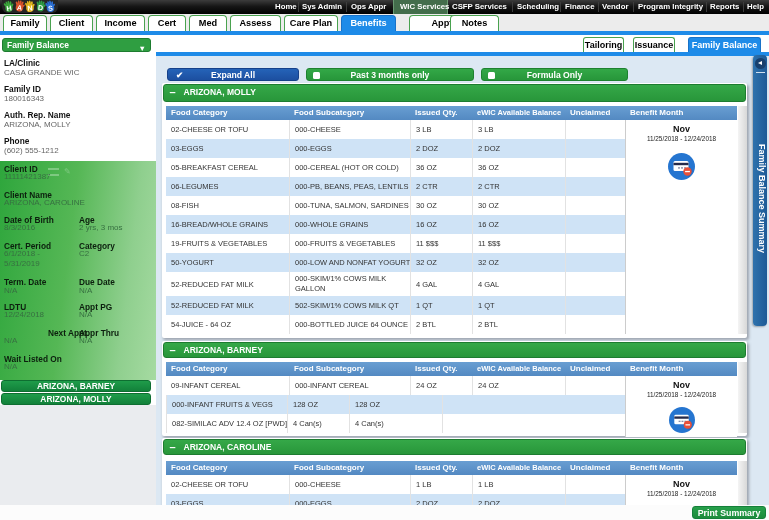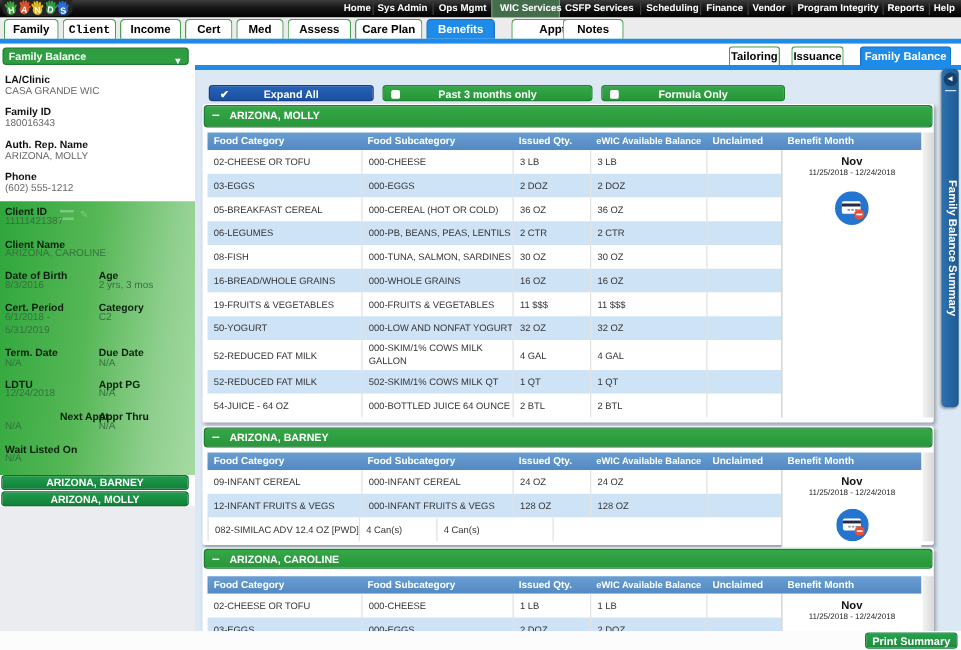--- a/index.html
+++ b/index.html
@@ -123,41 +123,41 @@
 <ellipse cx="2.2" cy="-4.1" rx="1" ry="2.4" fill="#2a6fd4" transform="rotate(14 2.2 -4.1)"></ellipse>
 <ellipse cx="3.6" cy="-2.2" rx="0.9" ry="1.8" fill="#2a6fd4" transform="rotate(40 3.6 -2.2)"></ellipse>
 <text x="0" y="2.8" text-anchor="middle" font-size="7" font-weight="bold" fill="#fff" font-family="Liberation Sans">S</text>
 </g>
 </g>
 </svg>
 </div>
 <div id="wicbg"></div>
 <span class="mi" style="left:275px;">Home</span>
 <span class="mi" style="left:302px;">Sys Admin</span>
-<span class="mi" style="left:351px;">Ops Mgmt</span>
+<span class="mi" style="left:351px;">Ops Appr</span>
 <span class="mi" style="left:400px;">WIC Services</span>
 <span class="mi" style="left:452px;">CSFP Services</span>
 <span class="mi" style="left:517px;">Scheduling</span>
 <span class="mi" style="left:565px;">Finance</span>
 <span class="mi" style="left:602px;">Vendor</span>
 <span class="mi" style="left:638px;">Program Integrity</span>
 <span class="mi" style="left:710px;">Reports</span>
 <span class="mi" style="left:747px;">Help</span>
 <div class="msep" style="left:298px;"></div>
 <div class="msep" style="left:346px;"></div>
 <div class="msep" style="left:512px;"></div>
 <div class="msep" style="left:560px;"></div>
 <div class="msep" style="left:598px;"></div>
 <div class="msep" style="left:633px;"></div>
 <div class="msep" style="left:706px;"></div>
 <div class="msep" style="left:743px;"></div>
 
 <div class="abs" id="tabrow"></div>
 <div class="tab" style="left:3px;width:44px;">Family</div>
-<div class="tab" style="left:50px;width:43px;font-family:Liberation Mono, monospace;">Client</div>
+<div class="tab" style="left:50px;width:43px;">Client</div>
 <div class="tab" style="left:96px;width:49px;">Income</div>
 <div class="tab" style="left:148px;width:38px;">Cert</div>
 <div class="tab" style="left:189px;width:38px;">Med</div>
 <div class="tab" style="left:230px;width:51px;">Assess</div>
 <div class="tab" style="left:284px;width:54px;">Care Plan</div>
 <div class="tab act" style="left:341px;width:55px;">Benefits</div>
 <div class="tab" style="left:409px;width:71px;">Appts</div>
 <div class="tab" style="left:450px;width:49px;">Notes</div>
 <div class="abs" id="blueline"></div>
 
@@ -350,21 +350,20 @@
       <div class="tblbody">
         <div class="bodyleft">
           <div class="trow w">
                 <div class="c c1">09-INFANT CEREAL</div>
                 <div class="c c2">000-INFANT CEREAL</div>
                 <div class="c c3">24 OZ</div>
                 <div class="c c4">24 OZ</div>
                 <div class="c c5"></div>
               </div>
           <div class="trow b">
-                <div class="c c1">12-INFANT FRUITS &amp; VEGS</div>
                 <div class="c c2">000-INFANT FRUITS &amp; VEGS</div>
                 <div class="c c3">128 OZ</div>
                 <div class="c c4">128 OZ</div>
                 <div class="c c5"></div>
               </div>
           <div class="trow w">
                 <div class="c c2">082-SIMILAC ADV 12.4 OZ [PWD]</div>
                 <div class="c c3">4 Can(s)</div>
                 <div class="c c4">4 Can(s)</div>
                 <div class="c c5"></div>

